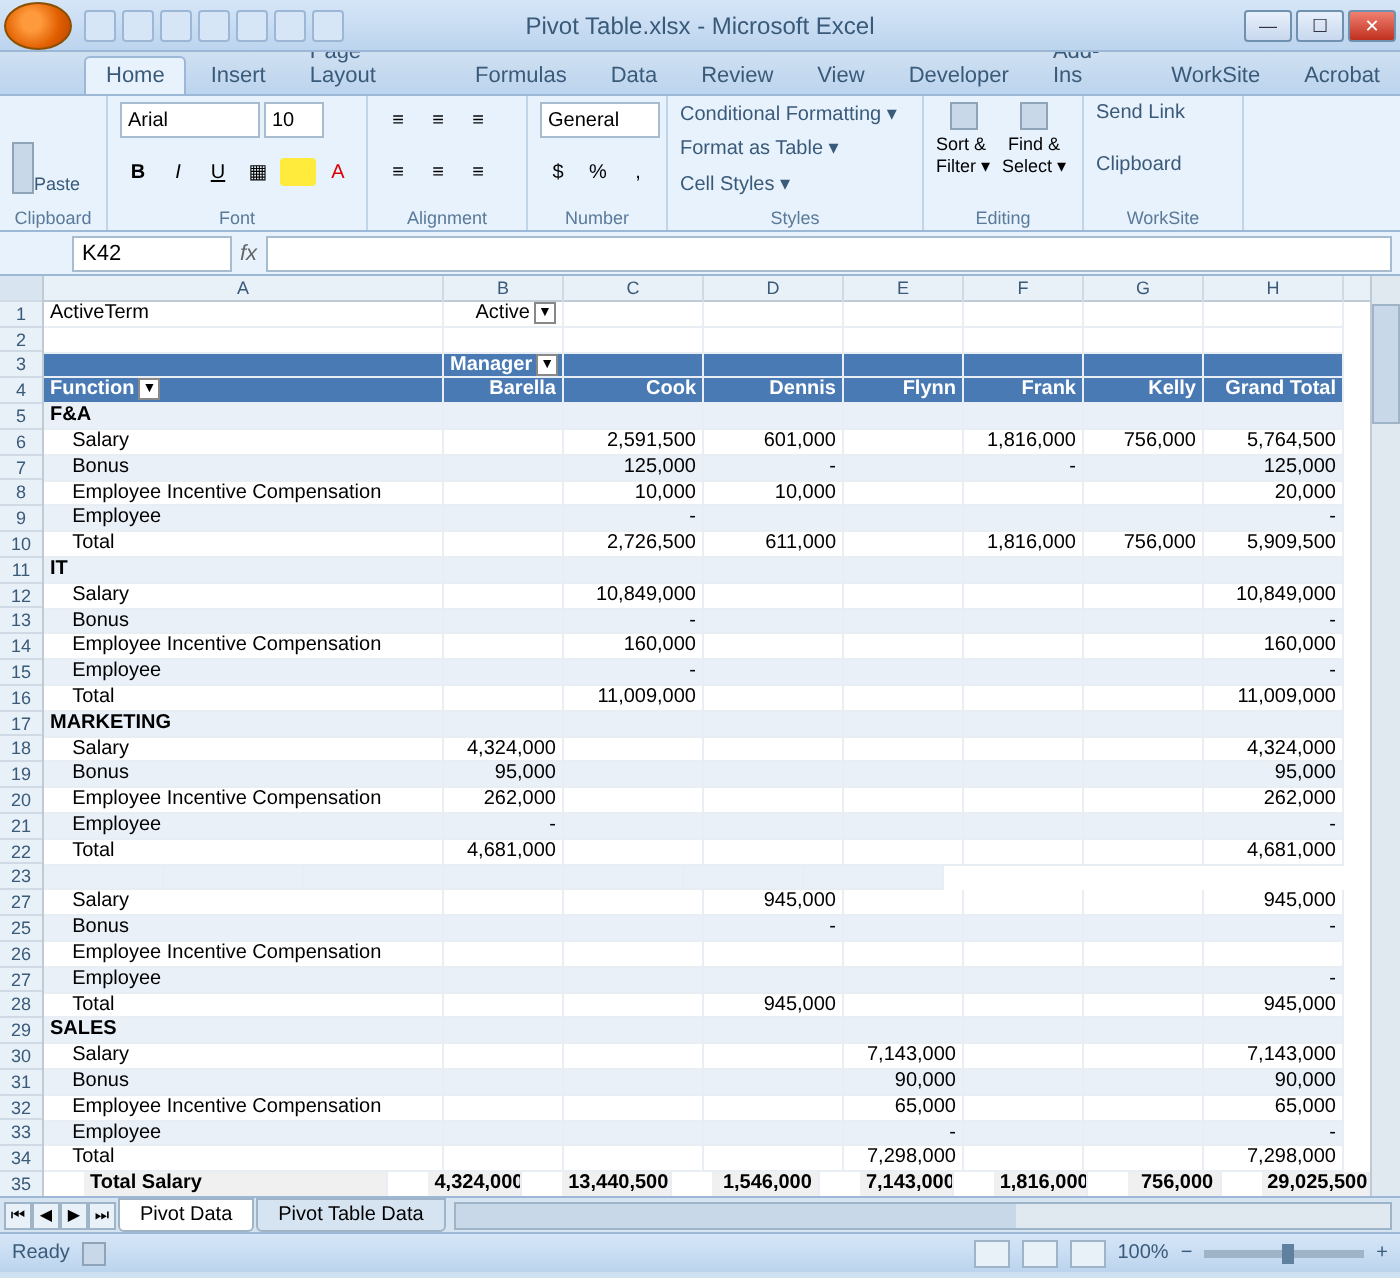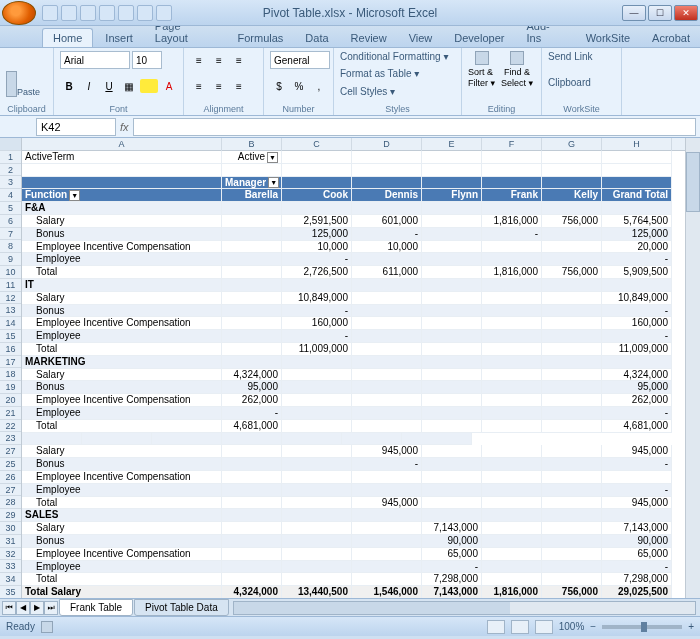--- a/index.html
+++ b/index.html
@@ -31,21 +31,21 @@
 .rownums { width: 22px; background: #e8f0f8; border-right: 1px solid #c0cad4; }
 .rownum, .colhdr { height: 12.8px; font-size: 9px; color: #3a5a7a; text-align: center; border-bottom: 1px solid #d0dae4; line-height: 12.8px; }
 .colhdrs { height: 13px; background: #e8f0f8; display: flex; border-bottom: 1px solid #c0cad4; }
 .colhdr { border-right: 1px solid #d0dae4; border-bottom: none; }
 .grid { flex: 1; overflow: hidden; }
 .cells { position: relative; }
 .row { display: flex; height: 12.8px; font-size: 10px; }
 .cell { border-right: 1px solid #e8eef4; border-bottom: 1px solid #e8eef4; padding: 0 3px; line-height: 12.8px; overflow: hidden; white-space: nowrap; text-overflow: clip; }
 .row.blue .cell { background: #4a7ab4; color: #fff; font-weight: bold; }
 .row.band .cell { background: #eaf0f8; }
-.row.total .cell { font-weight: bold; background: #f0f0f0; }
+.row.total .cell { font-weight: bold; background: #f0f0f0; margin-left: 20px; }
 .bold { font-weight: bold; }
 .num { text-align: right; }
 .filter-drop { display: inline-block; width: 11px; height: 11px; background: #fff; border: 1px solid #888; margin-left: 2px; vertical-align: middle; font-size: 7px; text-align: center; line-height: 9px; color: #000; }
 .sheet-tabs { height: 18px; background: #d6e4f2; display: flex; align-items: center; border-top: 1px solid #9db8d6; font-size: 10px; }
 .nav-btns { display: flex; gap: 0; margin-left: 2px; }
 .nav-btn { width: 14px; height: 14px; border: 1px solid #a0b4c8; background: #e8f0f8; font-size: 8px; text-align: center; line-height: 12px; }
 .stab { padding: 2px 10px; border: 1px solid #a0b4c8; background: #fff; border-radius: 0 0 3px 3px; margin-left: 1px; cursor: pointer; }
 .stab.inactive { background: #d6e4f2; }
 .hscroll { flex: 1; height: 14px; margin: 0 4px; background: #e0e8f0; border: 1px solid #a0b4c8; position: relative; }
 .hscroll-thumb { position: absolute; left: 0; width: 60%; height: 100%; background: #c8d8e8; }
@@ -578,21 +578,21 @@
     </div>
 </div>
 
 <div class="sheet-tabs">
   <div class="nav-btns">
     <div class="nav-btn">⏮</div>
     <div class="nav-btn">◀</div>
     <div class="nav-btn">▶</div>
     <div class="nav-btn">⏭</div>
   </div>
-  <div class="stab">Frank Table</div>
+  <div class="stab">Pivot Data</div>
   <div class="stab inactive">Pivot Table Data</div>
   <div class="hscroll">
       <div class="hscroll-thumb"></div>
     </div>
 </div>
 
 <div class="statusbar">
   <span>Ready</span>
   <span class="icon-sq" style="margin-left:6px;width:12px;height:12px"></span>
   <div class="status-right">

